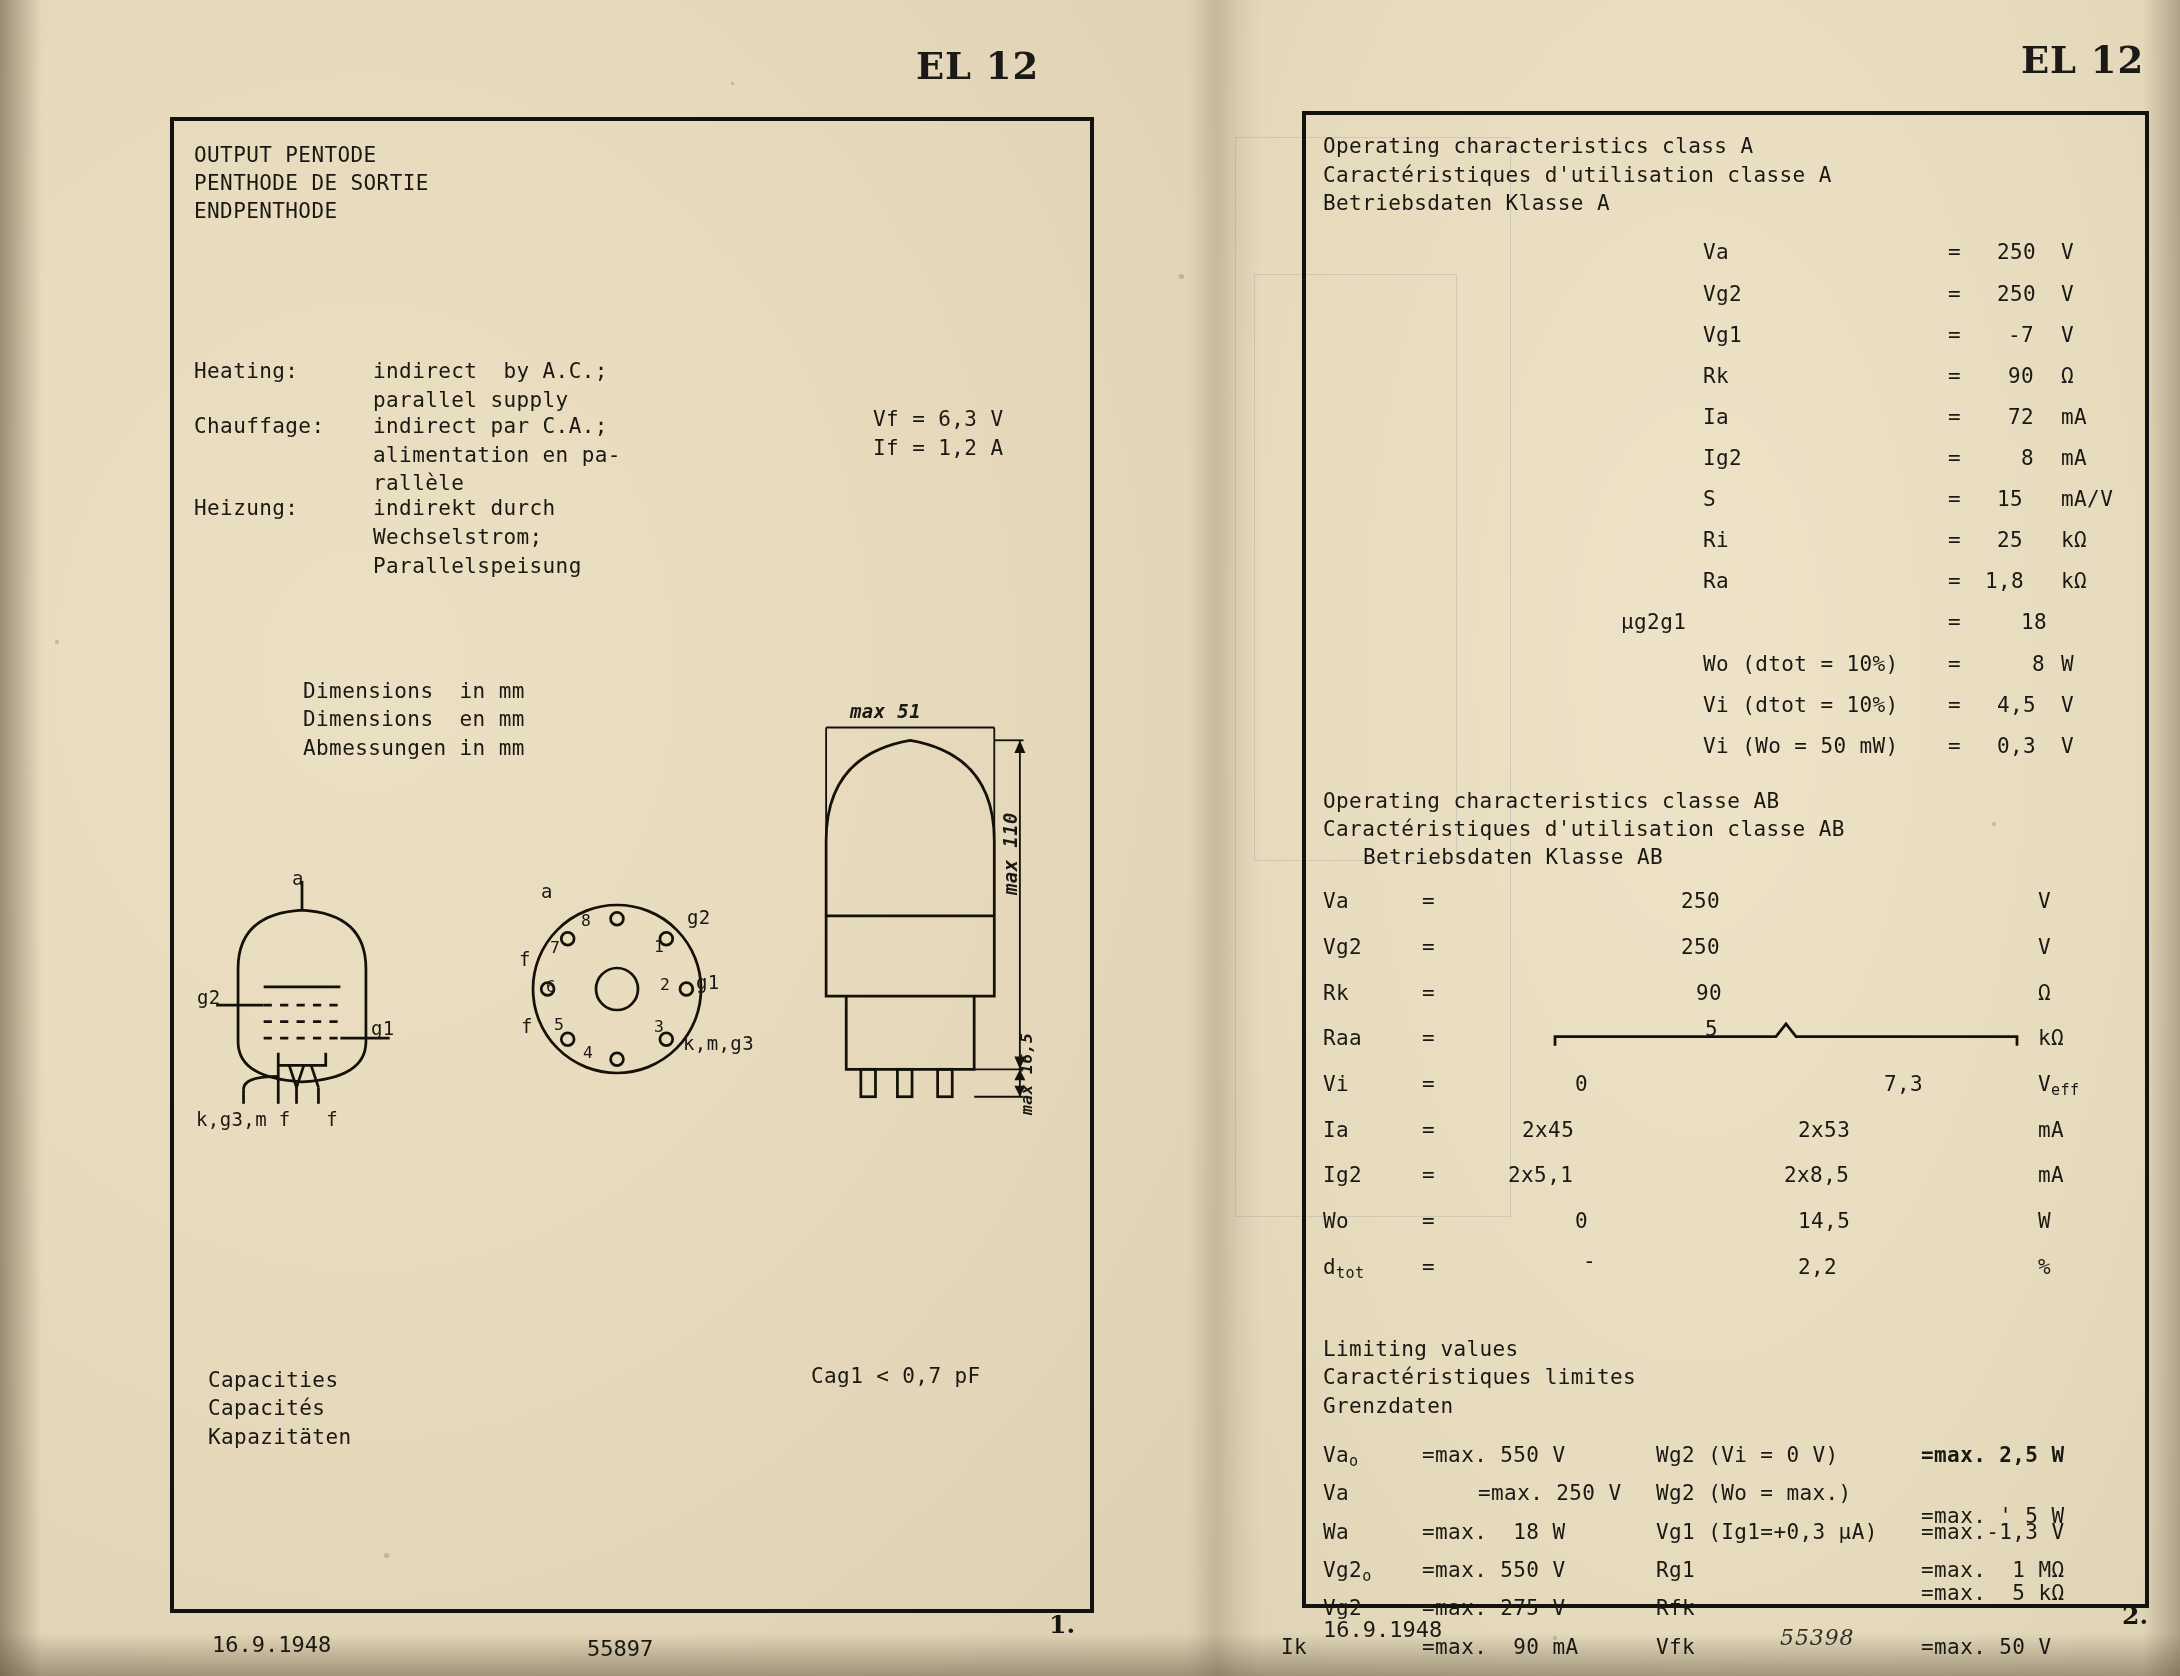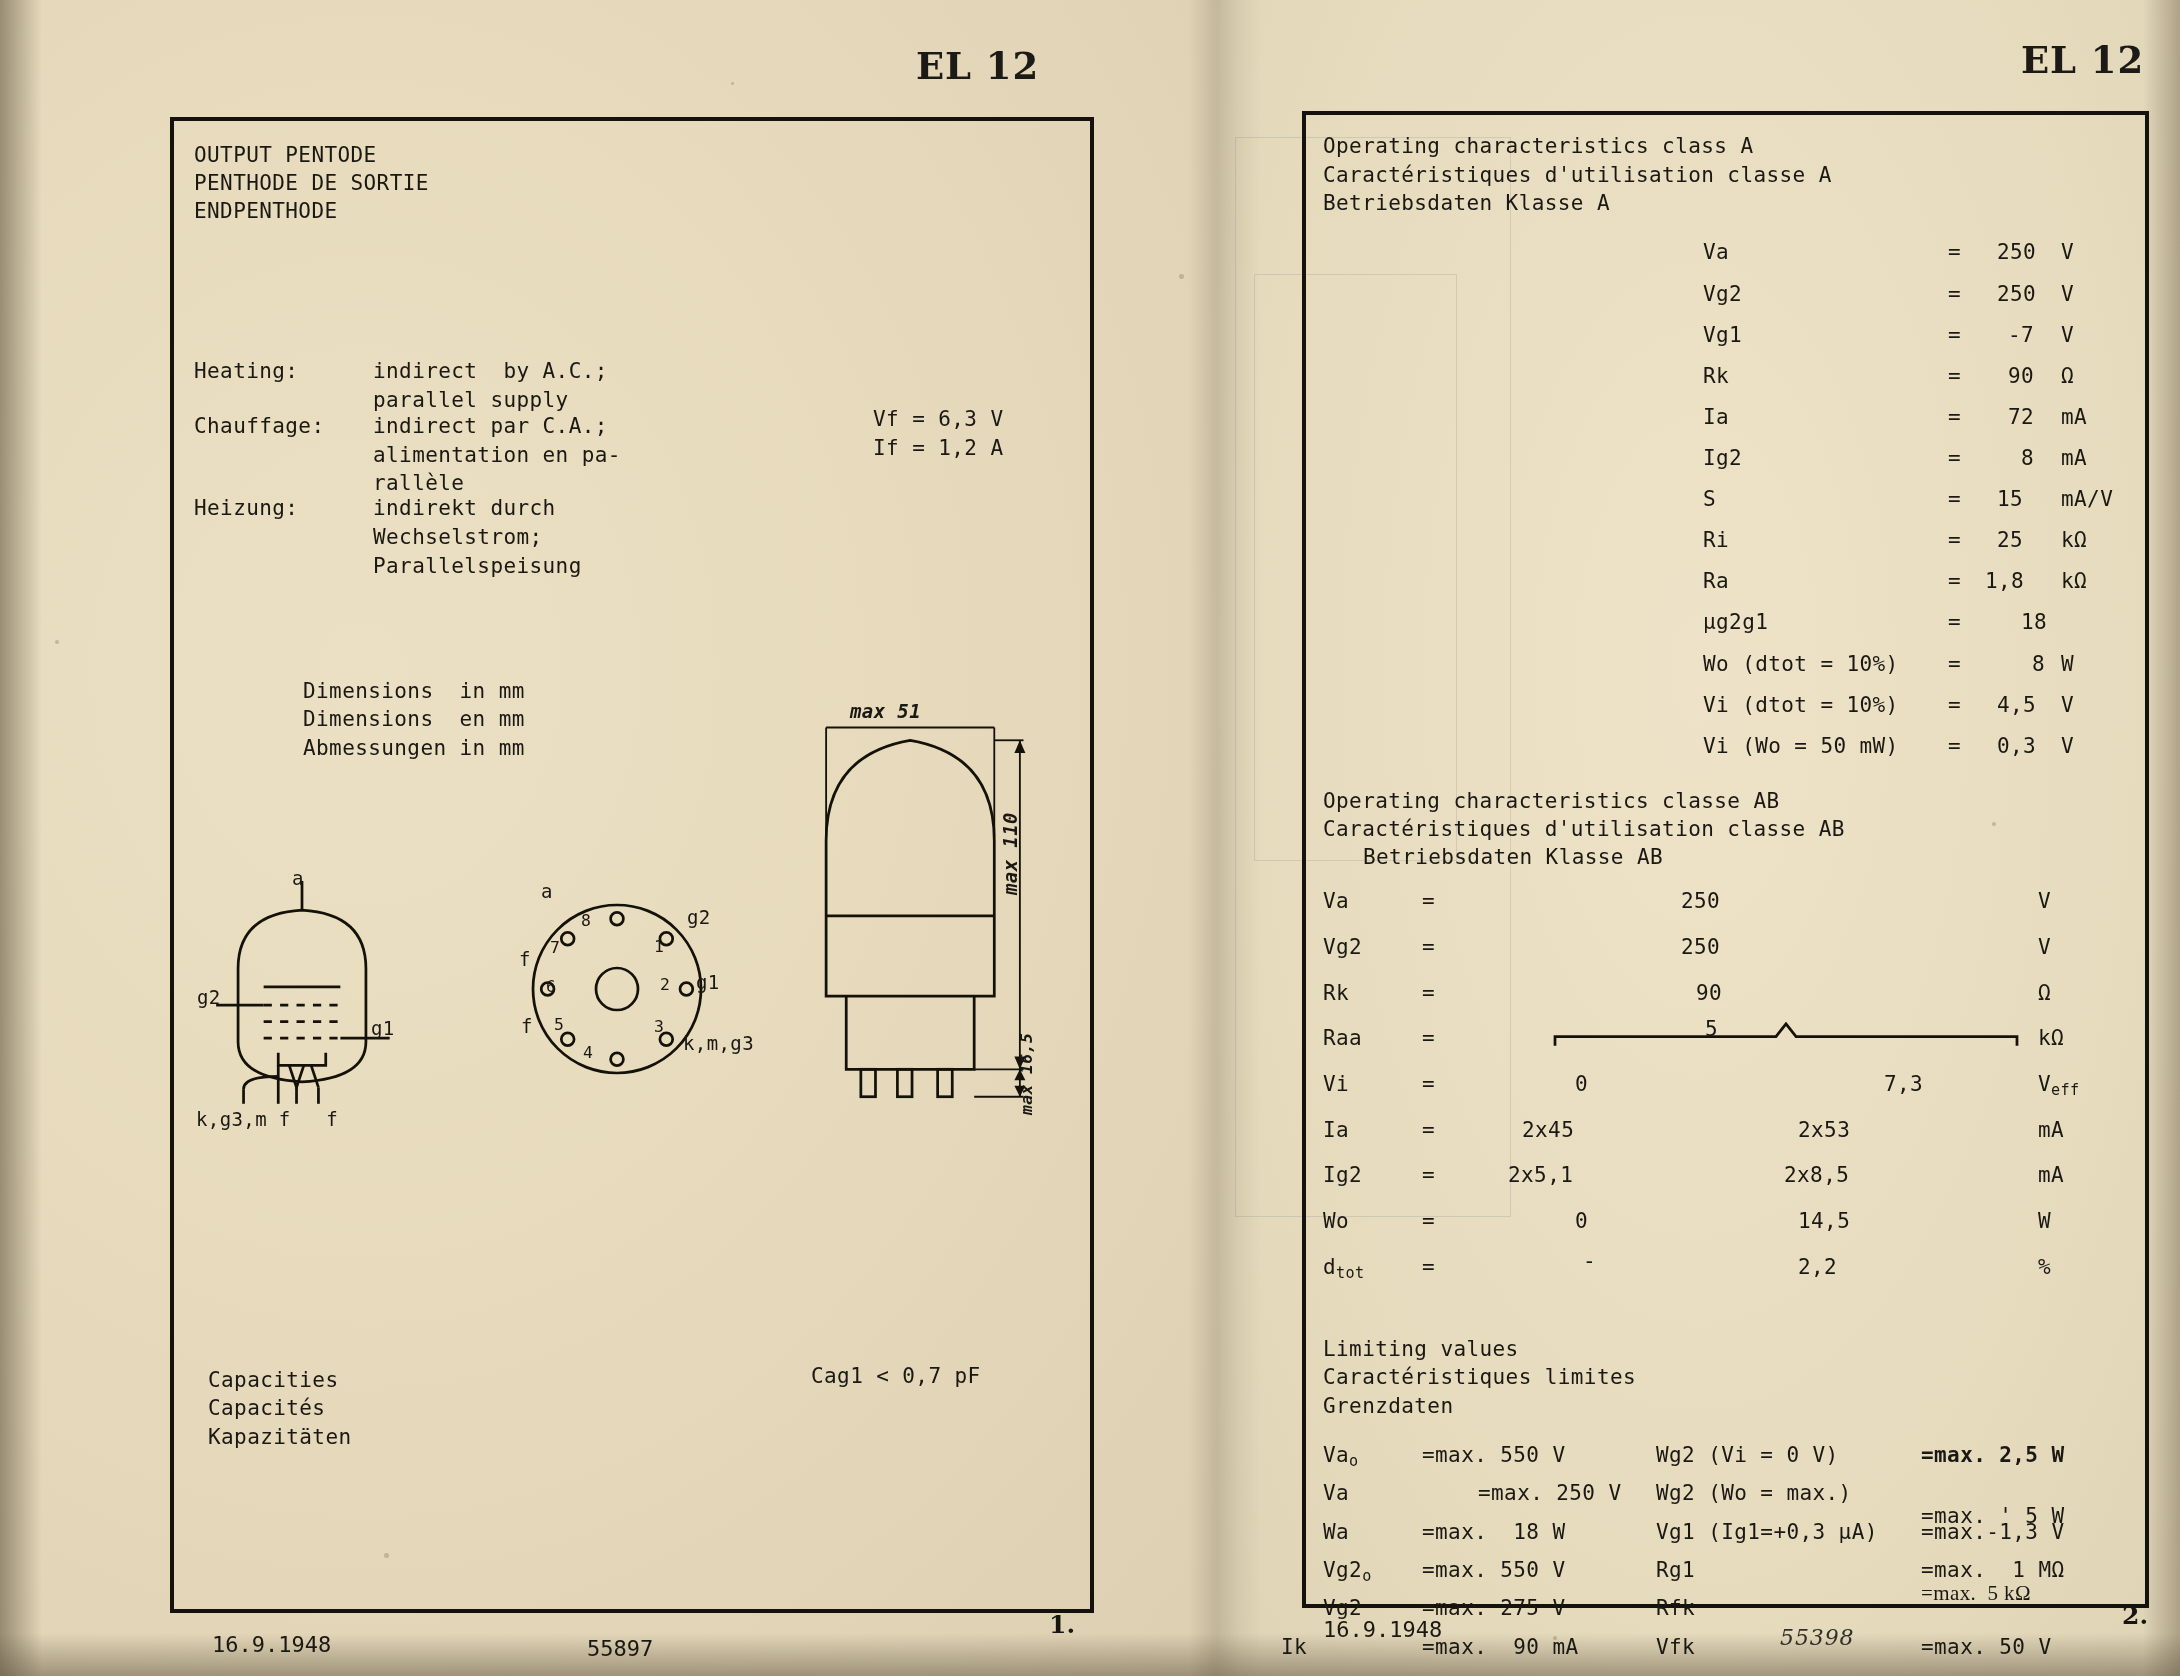--- a/index.html
+++ b/index.html
@@ -328,21 +328,21 @@
     <div class="t" style="left:1703px; top:527px;">Ri</div>
     <div class="t" style="left:1948px; top:527px;">=</div>
     <div class="t" style="left:1997px; top:527px;">25</div>
     <div class="t" style="left:2061px; top:527px;">kΩ</div>
 
     <div class="t" style="left:1703px; top:568px;">Ra</div>
     <div class="t" style="left:1948px; top:568px;">=</div>
     <div class="t" style="left:1985px; top:568px;">1,8</div>
     <div class="t" style="left:2061px; top:568px;">kΩ</div>
 
-    <div class="t" style="left:1703px; top:609px;">µg2g1</div>
+    <div class="t" style="left:1621px; top:609px;">µg2g1</div>
     <div class="t" style="left:1948px; top:609px;">=</div>
     <div class="t" style="left:2021px; top:609px;">18</div>
 
     <div class="t" style="left:1703px; top:651px;">Wo (dtot = 10%)</div>
     <div class="t" style="left:1948px; top:651px;">=</div>
     <div class="t" style="left:2032px; top:651px;">8</div>
     <div class="t" style="left:2061px; top:651px;">W</div>
 
     <div class="t" style="left:1703px; top:692px;">Vi (dtot = 10%)</div>
     <div class="t" style="left:1948px; top:692px;">=</div>
@@ -448,21 +448,21 @@
     <div class="t" style="left:1656px; top:1480px;">Wg2 (Wo = max.)</div>
     <div class="t" style="left:1921px; top:1480px;margin-top:23px;">=max. ' 5 W</div>
 
     <div class="t" style="left:1656px; top:1519px;">Vg1 (Ig1=+0,3 µA)</div>
     <div class="t" style="left:1921px; top:1519px;">=max.-1,3 V</div>
 
     <div class="t" style="left:1656px; top:1557px;">Rg1</div>
     <div class="t" style="left:1921px; top:1557px;">=max.  1 MΩ</div>
 
     <div class="t" style="left:1656px; top:1595px;">Rfk</div>
-    <div class="t" style="left:1921px; top:1580px;font-family:Liberation Serif, serif;">=max.  5 kΩ</div>
+    <div class="t" style="left:1921px; top:1580px;">=max.  5 kΩ</div>
 
     <div class="t" style="left:1656px; top:1634px;">Vfk</div>
     <div class="t" style="left:1921px; top:1634px;">=max. 50 V</div>
   </div>
 
   <div class="footer" style="left:1323px; top:1617px;">16.9.1948</div>
   <div class="stamp" style="left:1780px; top:1625px;">55398</div>
   <div class="page-num" style="left:2122px; top:1601px;">2.</div>
 
 </div>

